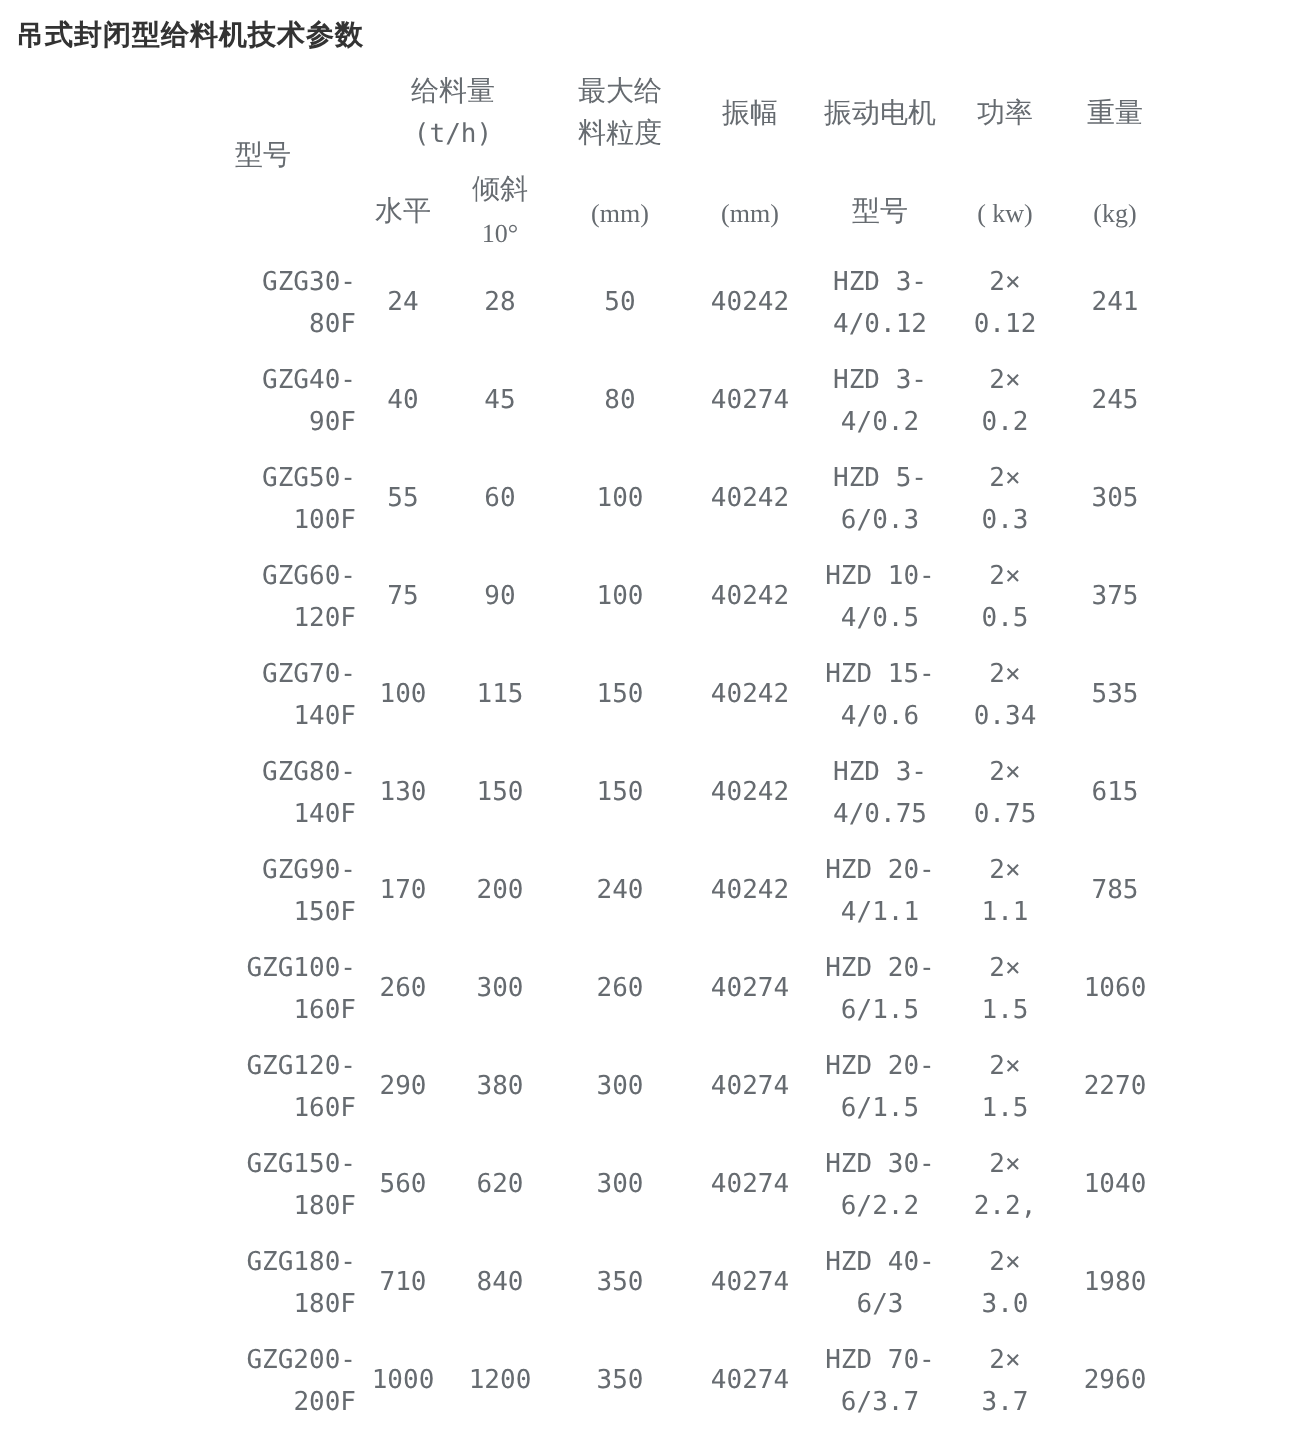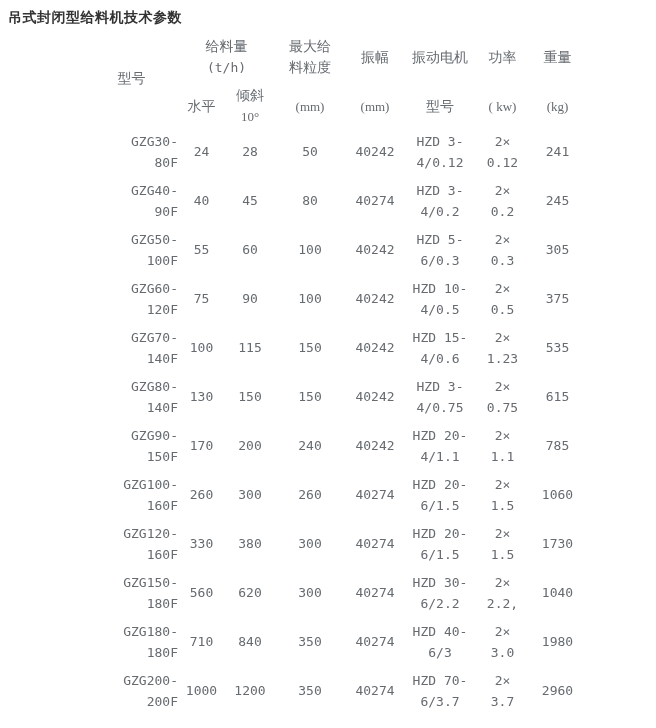--- a/index.html
+++ b/index.html
@@ -193,21 +193,21 @@
         <td>100</td>
         <td>115</td>
         <td>150</td>
         <td>40242</td>
         <td class="two-line">
             <div>HZD 15-</div>
             <div>4/0.6</div>
           </td>
         <td class="two-line">
             <div>2×</div>
-            <div>1.23</div>
+            <div>0.34</div>
           </td>
         <td>535</td>
       </tr>
 
       <tr>
         <td class="td-model two-line">
             <div>GZG80-</div>
             <div>140F</div>
           </td>
         <td>130</td>
@@ -263,33 +263,33 @@
             <div>1.5</div>
           </td>
         <td>1060</td>
       </tr>
 
       <tr>
         <td class="td-model two-line">
             <div>GZG120-</div>
             <div>160F</div>
           </td>
-        <td>330</td>
+        <td>290</td>
         <td>380</td>
         <td>300</td>
         <td>40274</td>
         <td class="two-line">
             <div>HZD 20-</div>
             <div>6/1.5</div>
           </td>
         <td class="two-line">
             <div>2×</div>
             <div>1.5</div>
           </td>
-        <td>1730</td>
+        <td>2270</td>
       </tr>
 
       <tr>
         <td class="td-model two-line">
             <div>GZG150-</div>
             <div>180F</div>
           </td>
         <td>560</td>
         <td>620</td>
         <td>300</td>

